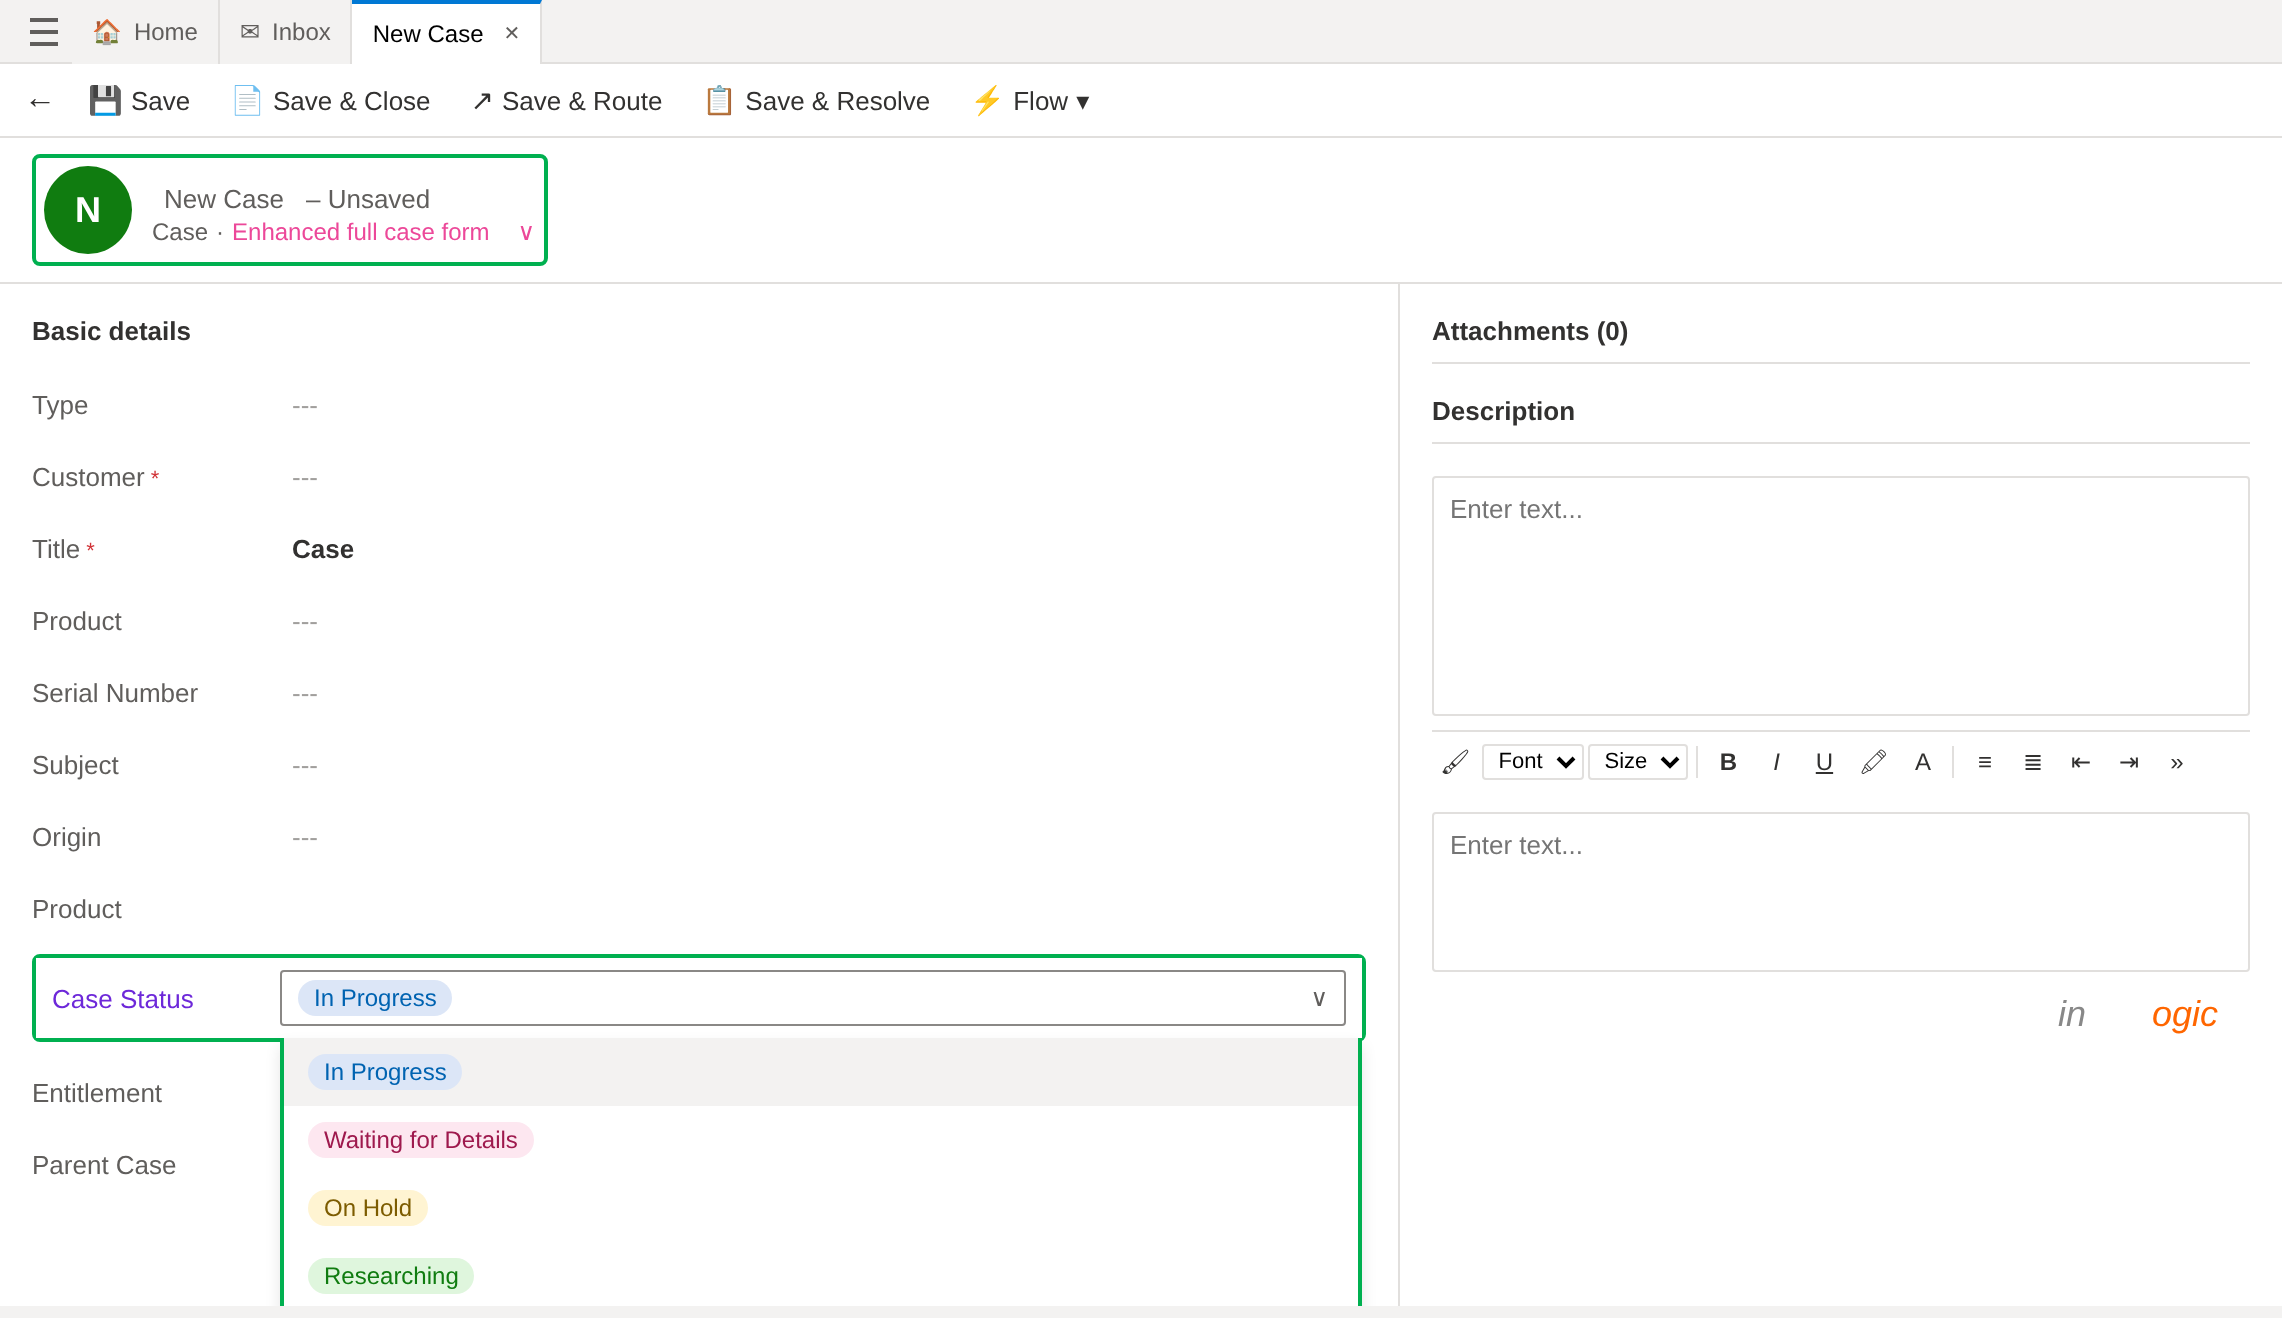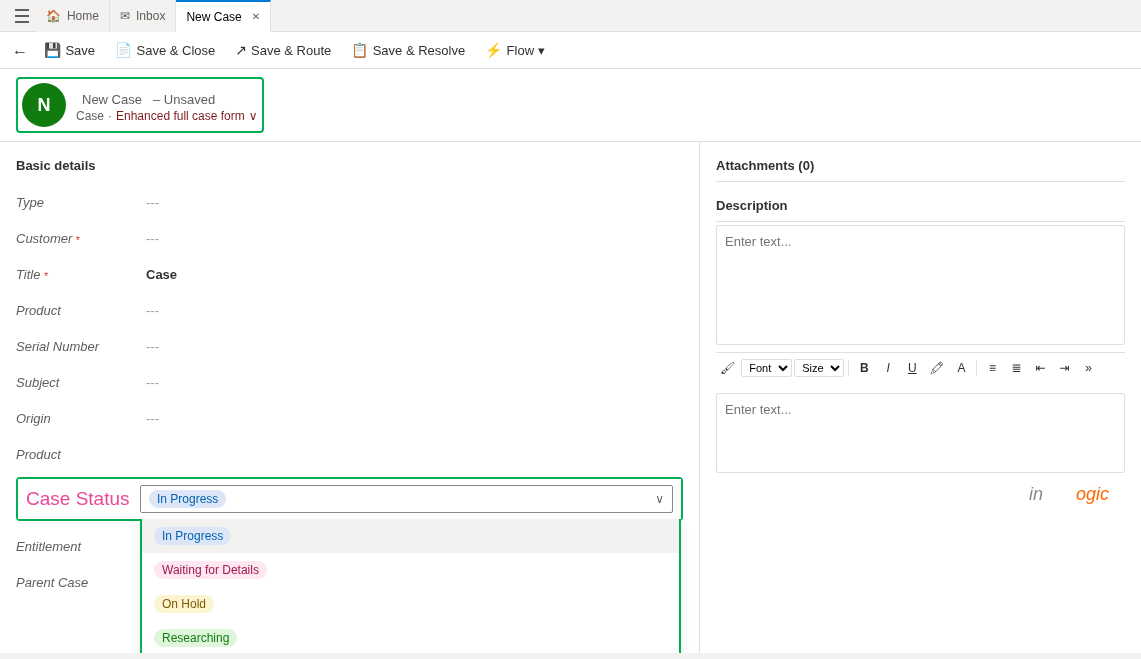--- a/index.html
+++ b/index.html
@@ -114,23 +114,23 @@
       margin-left: 6px;
     }
     .header-subtitle {
       font-size: 12px;
       color: #605e5c;
       display: flex;
       align-items: center;
       gap: 4px;
     }
     .header-subtitle .form-link {
-      color: #7f1d1d;
-      cursor: pointer;
-      display: flex; align-items: center; gap: 4px;
+      color: #ec4899;
+      cursor: pointer;
+      display: flex; align-items: center; gap: 14px;
     }
     .header-highlight {
       border: 2px solid #00b050;
       border-radius: 4px;
       padding: 4px;
       display: inline-flex;
       align-items: center;
       gap: 10px;
     }
 
@@ -171,21 +171,20 @@
     }
     .form-label {
       width: 130px;
       flex-shrink: 0;
       color: #605e5c;
       font-size: 13px;
       padding-top: 4px;
       display: flex;
       align-items: flex-end;
       gap: 3px;
-      font-style: italic;
     }
     .form-label .required { color: #d13438; font-size: 11px; }
     .form-value {
       flex: 1;
       color: #323130;
       font-size: 13px;
       padding-top: 4px;
     }
     .form-value.empty { color: #a19f9d; }
     .form-value.bold { font-weight: 600; }
@@ -208,22 +207,22 @@
       position: relative;
     }
     .case-status-header {
       display: flex;
       align-items: center;
       padding: 6px 8px;
       background: #fff;
     }
     .case-status-label {
       width: 114px;
-      color: #ec4899;
-      font-size: 19px;
+      color: #6d28d9;
+      font-size: 13px;
     }
     .case-status-select {
       flex: 1;
       display: flex;
       align-items: center;
       justify-content: space-between;
       background: #fff;
       border: 1px solid #8a8886;
       border-radius: 2px;
       padding: 4px 8px;
@@ -264,21 +263,21 @@
     .badge-pink { background: #fde7f0; color: #9e194d; }
     .badge-green { background: #dff6dd; color: #107c10; }
 
     
     .right-section-title {
       font-size: 13px;
       font-weight: 600;
       color: #323130;
       padding-bottom: 8px;
       border-bottom: 1px solid #e1dfdd;
-      margin-bottom: 3px;
+      margin-bottom: 16px;
     }
     .text-area-placeholder {
       width: 100%;
       min-height: 120px;
       border: 1px solid #e1dfdd;
       border-radius: 2px;
       padding: 8px;
       color: #a19f9d;
       font-size: 13px;
       resize: none;

